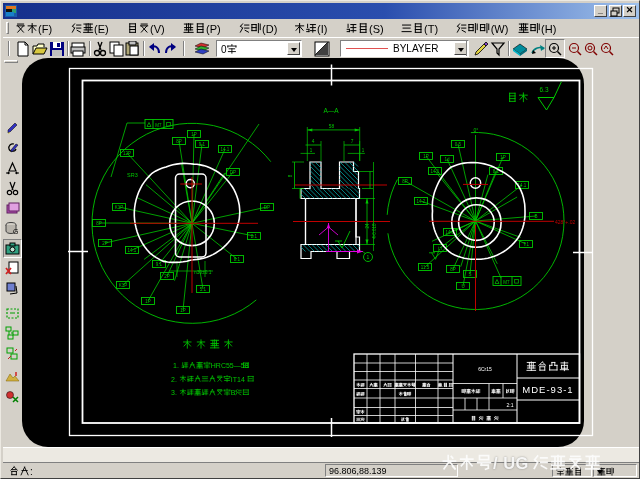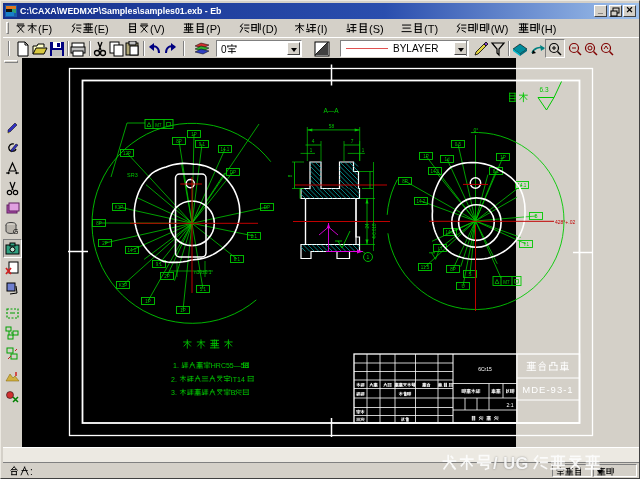--- a/index.html
+++ b/index.html
@@ -35,21 +35,21 @@
 .combo .arrowbtn { position:absolute; right:1px; top:1px; width:13px; height:13px; background:#D4D0C8;
   border-top:1px solid #fff; border-left:1px solid #fff; border-right:1px solid #404040; border-bottom:1px solid #404040; }
 .arrowbtn:after { content:""; position:absolute; left:3px; top:5px;
   border-left:3px solid transparent; border-right:3px solid transparent; border-top:4px solid #000; }
 
 #leftbar { position:absolute; left:1px; top:57px; width:20px; height:389px; background:#D4D0C8; }
 #leftbar .grip2 { position:absolute; left:2px; top:2px; width:14px; height:3px;
   border-top:1px solid #fff; border-left:1px solid #fff; border-right:1px solid #808080; border-bottom:1px solid #808080; }
 .licon { position:absolute; left:3px; width:15px; height:15px; }
 
-#canvas { position:absolute; left:21px; top:57px; width:494px; height:389px; background:#000; }
+#canvas { position:absolute; left:21px; top:57px; width:562px; height:389px; background:#000;border-radius:26px; }
 
 #cmdfield { position:absolute; left:2px; top:446px; width:636px; height:16px;
   background:#ECE9E2; border-top:1px solid #fff; border-bottom:1px solid #808080; }
 
 #statusbar { position:absolute; left:2px; top:462px; width:636px; height:15px;
   background:#D4D0C8; font-size:10px; }
 .sunken { position:absolute; top:1px; height:13px; background:#D4D0C8;
   border-top:1px solid #808080; border-left:1px solid #808080;
   border-right:1px solid #fff; border-bottom:1px solid #fff; font-size:9px; }
 #watermark { position:absolute; left:440px; top:450px; width:186px; height:24px;
@@ -60,21 +60,20 @@
 <body>
 <div id="win">
   <div id="titlebar">
     <svg id="appicon" viewBox="0 0 12 12">
       <rect x="0" y="0" width="12" height="12" fill="#1a5aa8"></rect>
       <rect x="1" y="1" width="10" height="3" fill="#e07820"></rect>
       <rect x="1" y="4" width="6" height="3" fill="#101010"></rect>
       <rect x="7" y="4" width="4" height="4" fill="#2e9e70"></rect>
       <rect x="1" y="7" width="8" height="4" fill="#1880c8"></rect>
     </svg>
-    <div id="titletext">C:\CAXA\WEDMXP\Samples\samples01.exb - Eb</div>
     <div class="tbtn" style="right:32px;">_</div>
     <div class="tbtn" style="right:17px;"><svg width="11" height="10" viewBox="0 0 11 10" style="margin-top:1px;">
           <rect x="3" y="1" width="6" height="5" fill="none" stroke="#000"></rect>
           <rect x="1" y="4" width="6" height="5" fill="#D4D0C8" stroke="#000"></rect>
         </svg></div>
     <div class="tbtn" style="right:3px;">✕</div>
   </div>
   <div id="menubar">
     <div class="grip"></div>
     <svg width="636" height="18" style="position:absolute;left:0;top:0;">
@@ -609,20 +608,23 @@
         <path d="M 437.75 382.61 L 440.33 382.61 M 439.04 382.24 L 439.04 385.56 M 437.94 383.53 L 440.14 383.53 M 437.94 383.53 L 437.94 384.64 M 440.14 383.53 L 440.14 384.64 M 437.94 384.64 L 440.14 384.64 M 437.49 385.19 L 440.59 385.19 M 443.41 382.35 L 445.47 382.35 M 443.41 382.35 L 443.41 385.45 M 445.47 382.35 L 445.47 385.45 M 443.41 383.38 L 445.47 383.38 M 443.41 384.42 L 445.47 384.42 M 443.41 385.45 L 445.47 385.45 M 448.44 382.61 L 451.24 382.61 M 448.44 382.61 L 448.44 385.19 M 451.24 382.61 L 451.24 385.19 M 448.44 385.19 L 451.24 385.19 M 449.10 383.90 L 450.58 383.90" stroke="#ffffff" stroke-width="0.70" fill="none" stroke-linecap="square"></path>
 <path d="M 356.05 391.50 L 356.05 392.72 M 355.72 393.34 L 356.53 393.34 M 356.53 393.34 L 356.53 394.19 M 355.72 394.19 L 356.53 394.19 M 357.05 391.61 L 358.89 391.61 M 357.05 392.72 L 358.89 392.72 M 357.05 393.82 L 358.89 393.82 M 357.93 391.61 L 357.93 394.37 M 360.25 391.50 L 360.25 392.72 M 359.92 393.34 L 360.73 393.34 M 360.73 393.34 L 360.73 394.19 M 359.92 394.19 L 360.73 394.19 M 361.25 391.61 L 363.09 391.61 M 361.25 392.72 L 363.09 392.72 M 361.25 393.82 L 363.09 393.82 M 362.13 391.61 L 362.13 394.37" stroke="#ffffff" stroke-width="0.70" fill="none" stroke-linecap="square"></path>
 <path d="M 398.27 392.09 L 401.21 392.09 M 399.74 391.24 L 399.74 394.56 M 399.74 392.24 L 398.45 393.71 M 399.74 392.24 L 401.03 393.71 M 403.13 391.35 L 402.54 392.24 M 403.65 391.21 L 403.65 394.56 M 403.65 391.80 L 405.41 391.80 M 403.65 392.72 L 405.34 392.72 M 403.65 393.64 L 405.34 393.64 M 403.65 394.56 L 405.41 394.56 M 404.53 391.21 L 404.53 394.56 M 406.59 391.61 L 408.14 391.61 M 406.59 391.61 L 406.59 393.82 M 408.14 391.61 L 408.14 393.82 M 406.59 393.82 L 408.14 393.82 M 406.59 392.72 L 408.14 392.72 M 408.95 391.24 L 408.95 394.56 M 409.61 391.43 L 409.61 393.45" stroke="#ffffff" stroke-width="0.70" fill="none" stroke-linecap="square"></path>
 <path d="M 357.34 409.13 L 357.34 409.50 M 355.72 409.72 L 358.96 409.72 M 355.72 409.72 L 355.72 410.16 M 358.96 409.72 L 358.96 410.16 M 356.24 410.83 L 358.44 410.83 M 355.94 411.93 L 358.74 411.93 M 357.34 410.83 L 357.34 412.56 M 360.07 410.09 L 363.01 410.09 M 361.54 409.24 L 361.54 412.56 M 361.54 410.24 L 360.25 411.71 M 361.54 410.24 L 362.83 411.71" stroke="#ffffff" stroke-width="0.70" fill="none" stroke-linecap="square"></path>
 <path d="M 355.87 417.30 L 358.81 417.30 M 356.05 418.40 L 358.63 418.40 M 355.68 419.69 L 359.00 419.69 M 360.80 416.85 L 360.07 417.74 M 360.07 417.74 L 360.80 418.40 M 360.80 418.40 L 359.99 419.87 M 361.54 417.30 L 363.09 417.30 M 361.54 418.40 L 363.09 418.40 M 361.72 419.21 L 362.94 419.87" stroke="#ffffff" stroke-width="0.70" fill="none" stroke-linecap="square"></path>
 <path d="M 400.92 416.85 L 400.92 419.69 M 400.92 418.40 L 401.66 418.03 M 402.39 416.85 L 402.39 418.77 M 402.39 418.77 L 403.13 419.32 M 400.92 419.69 L 401.84 419.69 M 402.39 417.66 L 403.13 417.30 M 405.23 416.85 L 404.64 417.74 M 405.75 416.71 L 405.75 420.06 M 405.75 417.30 L 407.51 417.30 M 405.75 418.22 L 407.44 418.22 M 405.75 419.14 L 407.44 419.14 M 405.75 420.06 L 407.51 420.06 M 406.63 416.71 L 406.63 420.06" stroke="#ffffff" stroke-width="0.70" fill="none" stroke-linecap="square"></path>
 </svg>
   </div>
   <div id="cmdfield"></div>
   <div id="statusbar">
+    <div class="sunken" style="left:322px;width:133px;">
+        <span style="position:absolute;left:3px;top:1px;">96.806,88.139</span>
+      </div>
     <div class="sunken" style="left:549px;width:40px;"></div>
     <div class="sunken" style="left:590px;width:44px;">
         <div class="arrowbtn" style="top:0;right:0;width:12px;height:11px;"></div>
       </div>
     <svg width="636" height="15" style="position:absolute;left:0;top:0;">
         <text x="27.00" y="12.00" fill="#000000" font-size="10.00" font-family="Liberation Sans, sans-serif">:</text>
         <path d="M 11.10 3.86 L 7.88 7.08 M 11.10 3.86 L 14.32 7.08 M 9.26 6.62 L 12.94 6.62 M 8.80 8.46 L 13.40 8.46 M 8.80 8.46 L 8.80 11.68 M 13.40 8.46 L 13.40 11.68 M 8.80 11.68 L 13.40 11.68 M 21.60 4.14 L 18.10 11.86 M 21.60 4.14 L 25.10 11.86 M 19.02 7.54 L 24.18 7.54" stroke="#000000" stroke-width="0.90" fill="none" stroke-linecap="square"></path>
         <path d="M 557.33 4.85 L 557.33 5.63 M 553.89 6.10 L 560.78 6.10 M 553.89 6.10 L 553.89 7.04 M 560.78 6.10 L 560.78 7.04 M 554.99 8.44 L 559.68 8.44 M 554.36 10.79 L 560.31 10.79 M 557.33 8.44 L 557.33 12.12 M 562.98 5.47 L 569.54 5.47 M 563.13 8.21 L 569.39 8.21 M 562.74 11.88 L 569.78 11.88 M 564.70 5.47 L 564.70 10.01 M 567.82 5.47 L 567.82 10.01 M 566.26 5.08 L 566.26 11.88 M 563.13 10.01 L 569.39 10.01 M 573.00 5.32 L 577.37 5.32 M 573.00 5.32 L 573.00 11.88 M 577.37 5.32 L 577.37 11.88 M 573.00 7.51 L 577.37 7.51 M 573.00 9.69 L 577.37 9.69 M 573.00 11.88 L 577.37 11.88" stroke="#000000" stroke-width="0.80" fill="none" stroke-linecap="square"></path>
         <path d="M 595.05 5.47 L 601.62 5.47 M 595.21 8.21 L 601.46 8.21 M 594.82 11.88 L 601.85 11.88 M 596.77 5.47 L 596.77 10.01 M 599.90 5.47 L 599.90 10.01 M 598.33 5.08 L 598.33 11.88 M 595.21 10.01 L 601.46 10.01 M 603.98 5.86 L 607.26 5.86 M 603.98 5.86 L 603.98 10.55 M 607.26 5.86 L 607.26 10.55 M 603.98 10.55 L 607.26 10.55 M 603.98 8.21 L 607.26 8.21 M 608.98 5.08 L 608.98 12.12 M 610.39 5.47 L 610.39 9.77" stroke="#000000" stroke-width="0.80" fill="none" stroke-linecap="square"></path>
       </svg>

